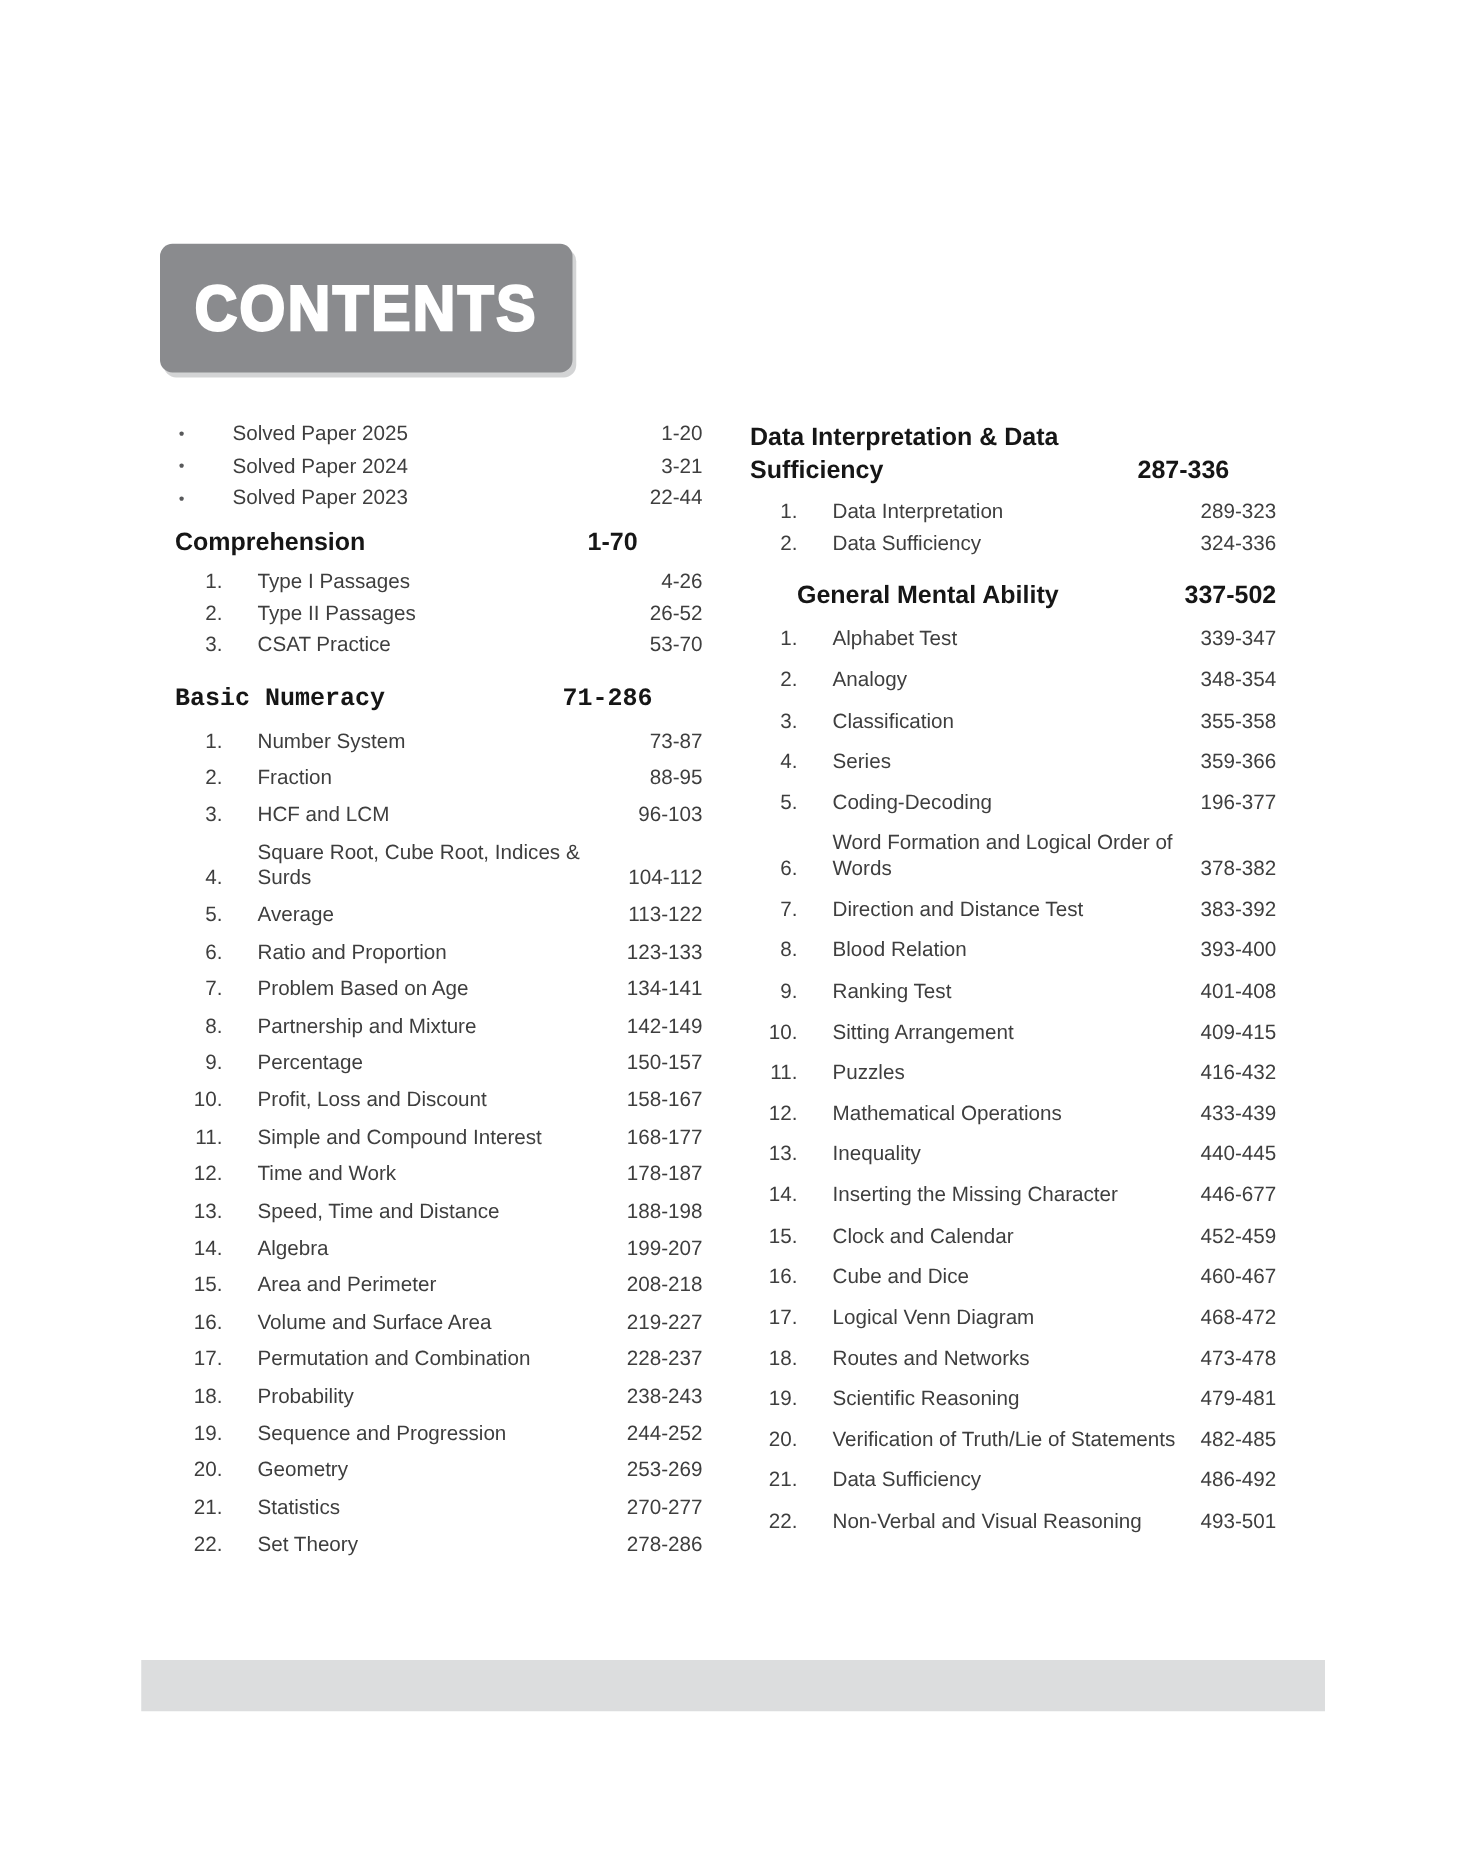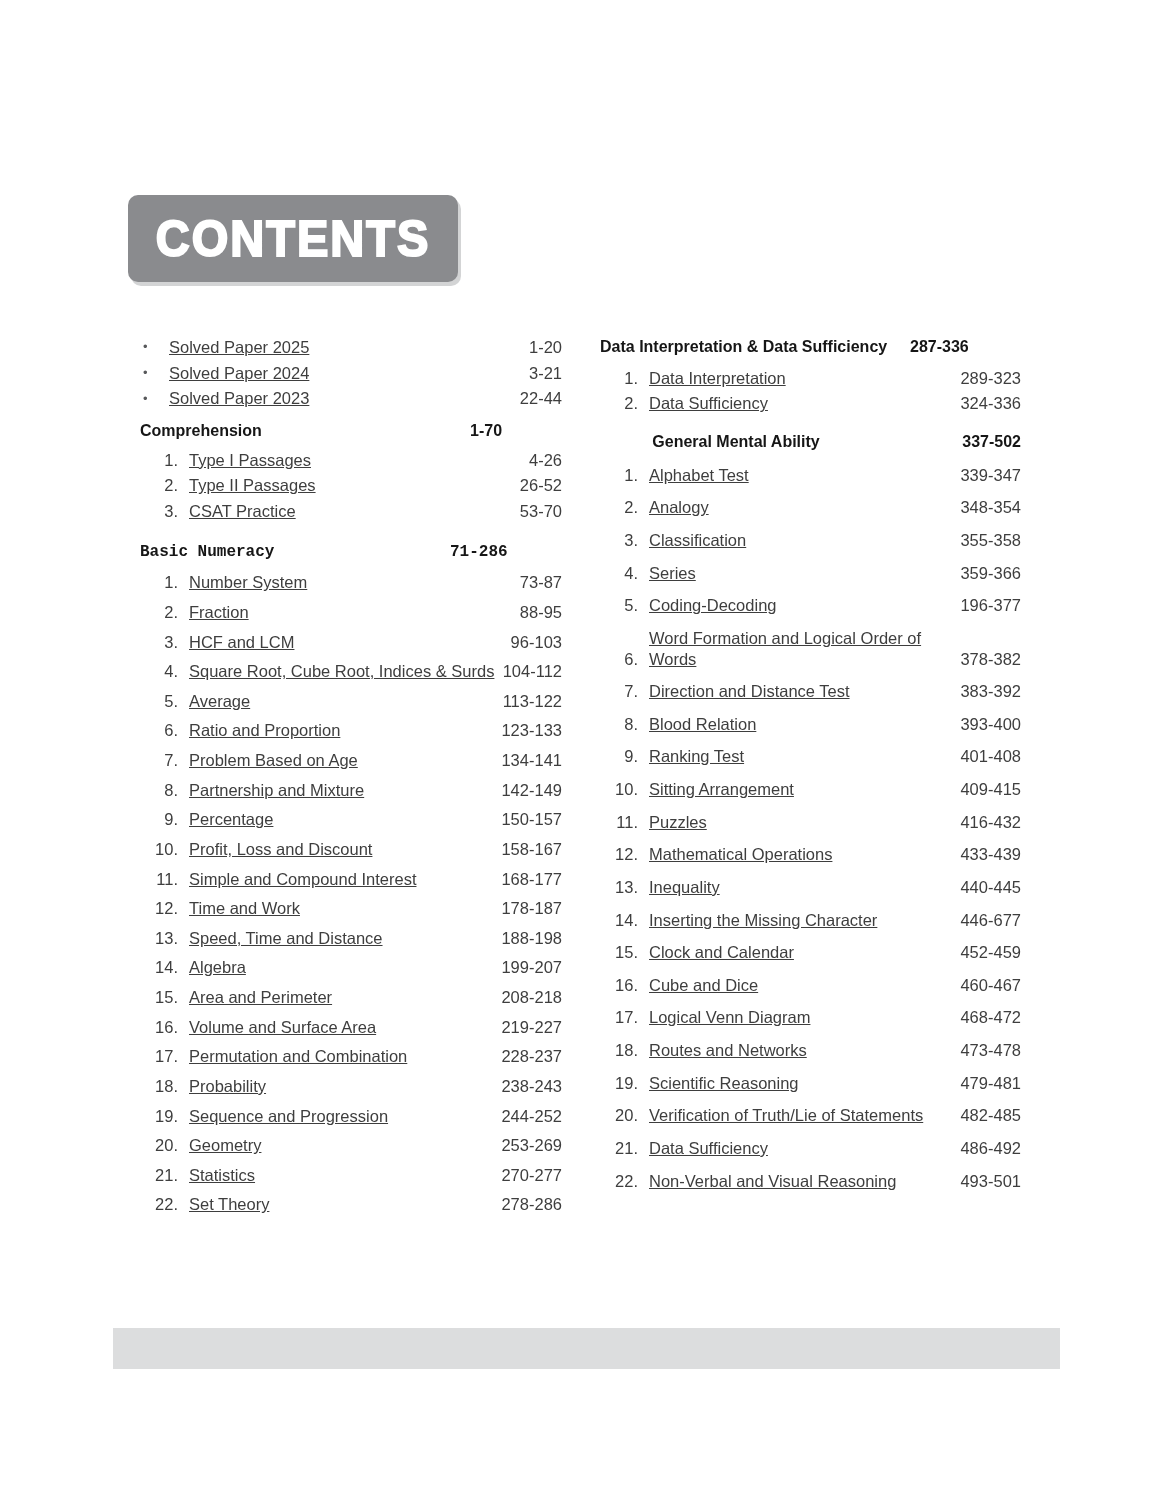--- a/index.html
+++ b/index.html
@@ -11,21 +11,21 @@
   }
   *{margin:0;padding:0;box-sizing:border-box;}
   html,body{background:#ffffff;}
   body{
     width:1174px;height:1500px;position:relative;
     font-family:"Liberation Sans","DejaVu Sans",sans-serif;
     color:var(--item-color);
   }
   .badge{
     position:absolute;left:128px;top:195px;
-    width:330px;height:87px;
+    width:330px;height:103px;
     background:var(--badge-bg);
     border-radius:10px;
     display:flex;align-items:center;justify-content:center;
     box-shadow:3px 4px 0 rgba(130,131,134,0.35);
   }
   .badge-title{
     color:#ffffff;font-size:47px;font-weight:700;
     letter-spacing:2px;
     -webkit-text-stroke:2px #ffffff;
     transform:scaleY(1.08);
@@ -38,25 +38,25 @@
     font-size:16.5px;line-height:1.25;color:var(--item-color);
   }
   .rows-tight .row{margin-bottom:5px;}
   .rows-mid .row{margin-bottom:9px;}
   .rows-loose .row{margin-bottom:12px;}
   .bullet{
     flex:none;width:18px;color:var(--bullet-color);
     font-size:13px;line-height:1.55;padding-left:3px;
   }
   .num{flex:none;width:38px;text-align:right;}
-  .label{flex:1;margin-left:11px;padding-right:8px;text-decoration:underline;}
+  .label{flex:1;margin-left:28px;padding-right:8px;}
   .pages{flex:none;text-align:center;white-space:nowrap;}
   .sec-header{
     display:flex;align-items:flex-end;
-    font-size:16px;font-weight:700;color:var(--header-color);
+    font-size:20px;font-weight:700;color:var(--header-color);
     line-height:1.3;
   }
   .sec-header .sec-title{flex:1;padding-right:10px;max-width:310px;}
   .sec-header .sec-pages{flex:none;white-space:nowrap;}
   .mt12{margin-top:12px;gap:20px;} .mt8{margin-top:8px;} .mt20{margin-top:20px;font-family:Liberation Mono, monospace;}
   .mt10{margin-top:10px;} .mt18{margin-top:18px;justify-content:flex-end;}
   .footer-bar{
     position:absolute;left:113px;top:1328px;
     width:947px;height:41px;
     background:var(--bar-bg);

